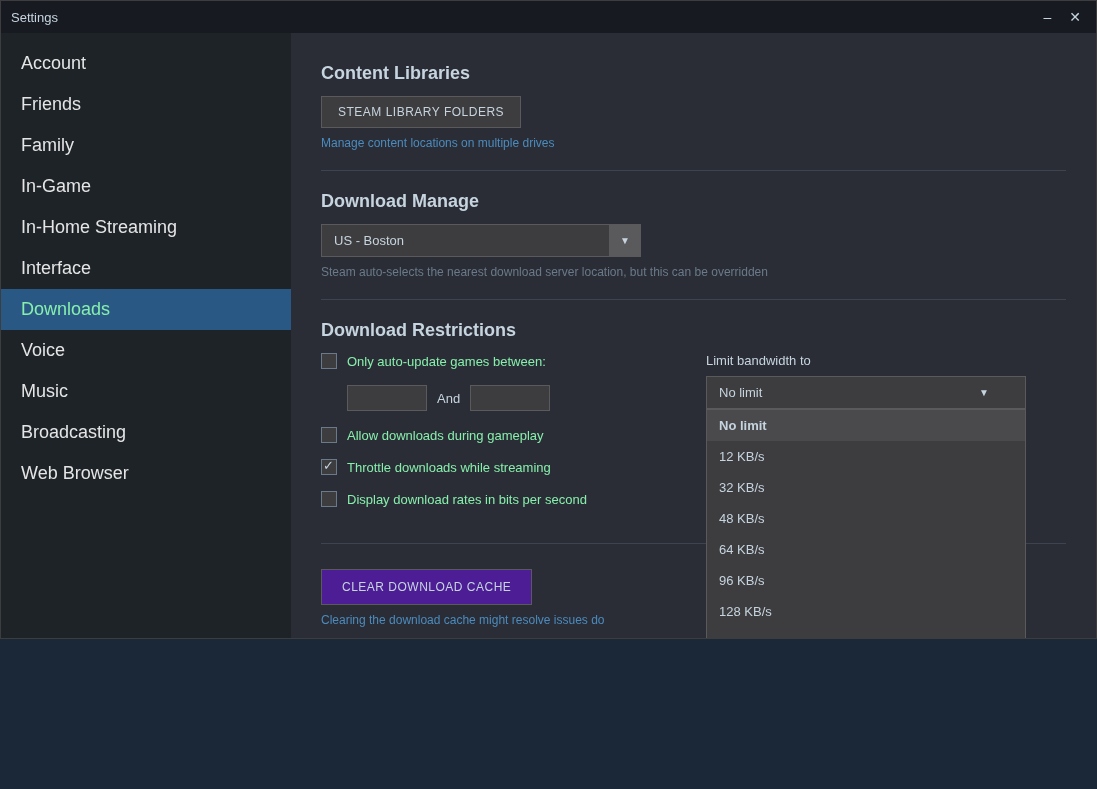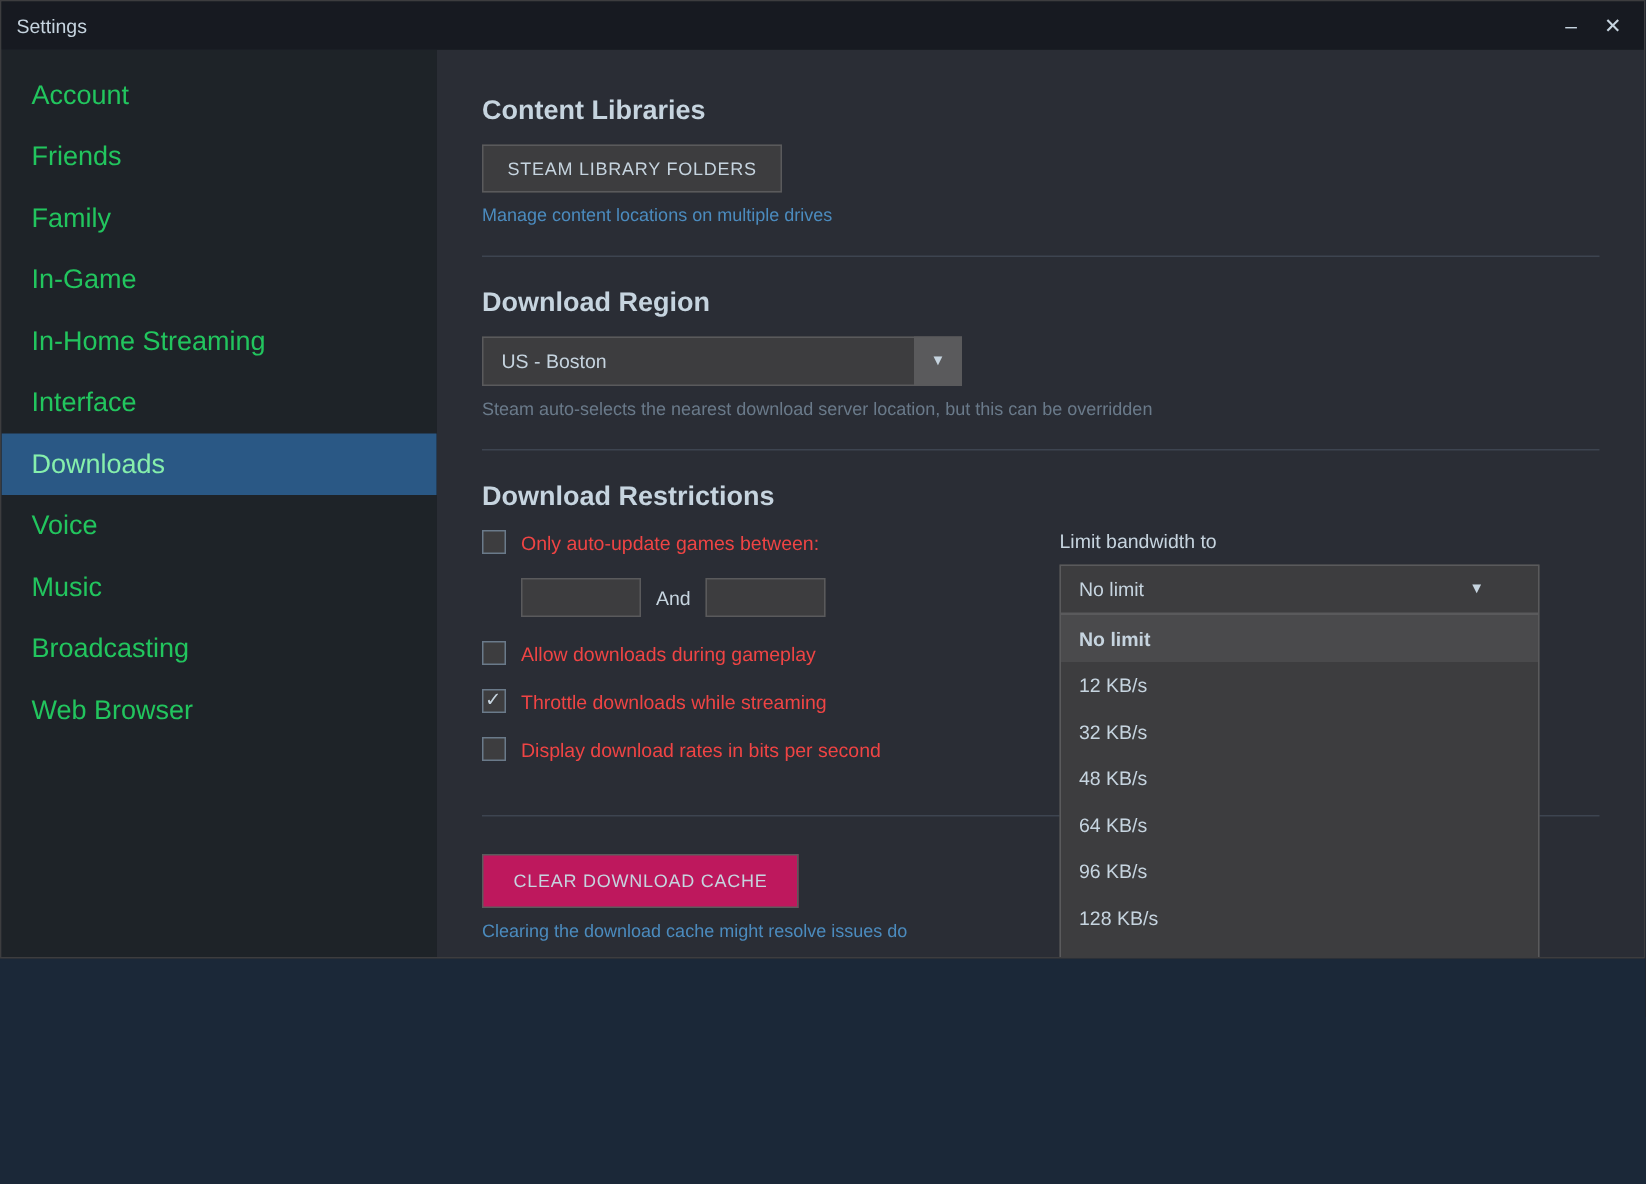--- a/index.html
+++ b/index.html
@@ -50,21 +50,21 @@
       overflow: hidden;
     }
     .sidebar {
       width: 290px;
       background: #1e2328;
       padding-top: 10px;
       flex-shrink: 0;
     }
     .sidebar-item {
       padding: 10px 20px;
-      color: #22c55e;
+      color: #e5e5e5;
       font-size: 18px;
       cursor: pointer;
     }
     .sidebar-item.active {
       background: #2a5885;
       color: #86efac;
     }
     .main-content {
       flex: 1;
       background: #2a2d35;
@@ -148,21 +148,21 @@
       font-size: 13px;
       margin-bottom: 8px;
     }
     .checkbox-row {
       display: flex;
       align-items: center;
       gap: 10px;
       margin-bottom: 16px;
     }
     .checkbox-row label {
-      color: #ef4444;
+      color: #86efac;
       font-size: 13px;
     }
     .checkbox-input {
       width: 16px;
       height: 16px;
       background: #3d3d3f;
       border: 1px solid #6a7a8a;
       appearance: none;
       cursor: pointer;
       position: relative;
@@ -223,21 +223,21 @@
       padding: 8px 12px;
       color: #c6d4df;
       font-size: 13px;
       cursor: pointer;
     }
     .bandwidth-option.selected {
       background: #4a4a4c;
       font-weight: bold;
     }
     .clear-cache-btn {
-      background: #be185d;
+      background: #4c1d95;
       border: 1px solid #5a5a5c;
       color: #c6d4df;
       padding: 10px 20px;
       font-size: 12px;
       letter-spacing: 0.5px;
       cursor: pointer;
       display: inline-block;
       margin-top: 5px;
     }
     .clearing-text {
@@ -278,21 +278,21 @@
     <div class="main-content">
 
       <div>
         <div class="section-title">Content Libraries</div>
         <button class="steam-library-btn">STEAM LIBRARY FOLDERS</button>
         <div class="manage-text">Manage content locations on multiple drives</div>
       </div>
       <hr class="divider">
 
       <div>
-        <div class="section-title">Download Region</div>
+        <div class="section-title">Download Manage</div>
         <div class="region-dropdown-wrapper">
           <select class="region-select">
             <option>US - Boston</option>
             <option>US - New York</option>
             <option>US - Seattle</option>
           </select>
           <div class="dropdown-arrow">▼</div>
         </div>
         <div class="auto-select-text">Steam auto-selects the nearest download server location, but this can be overridden</div>
       </div>

